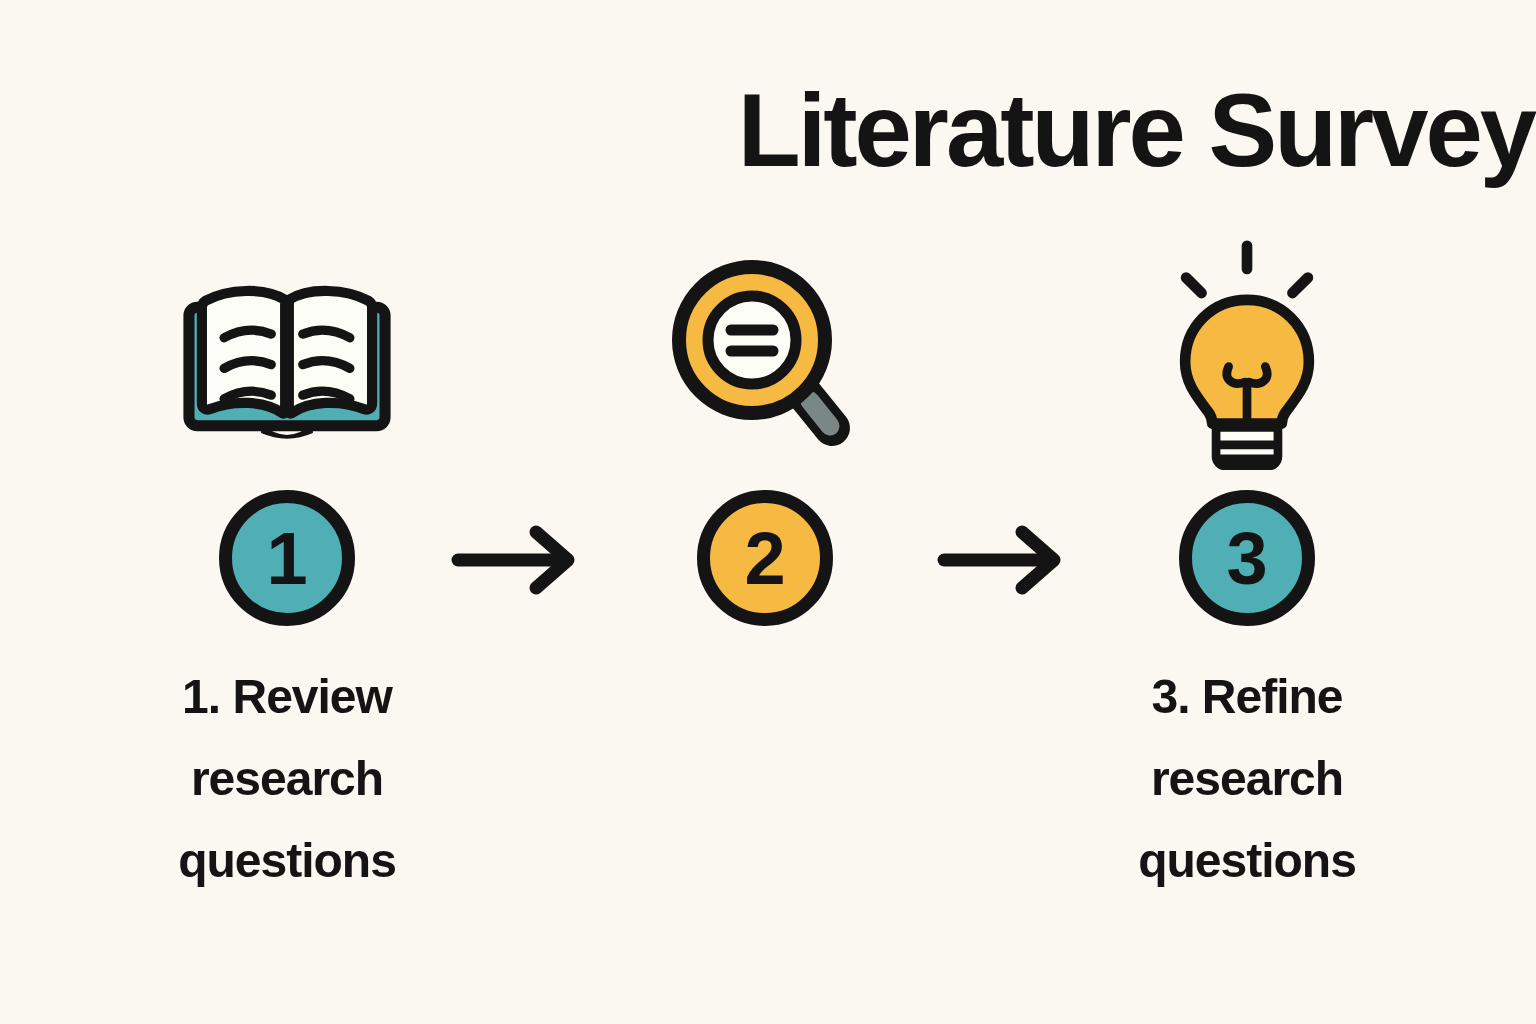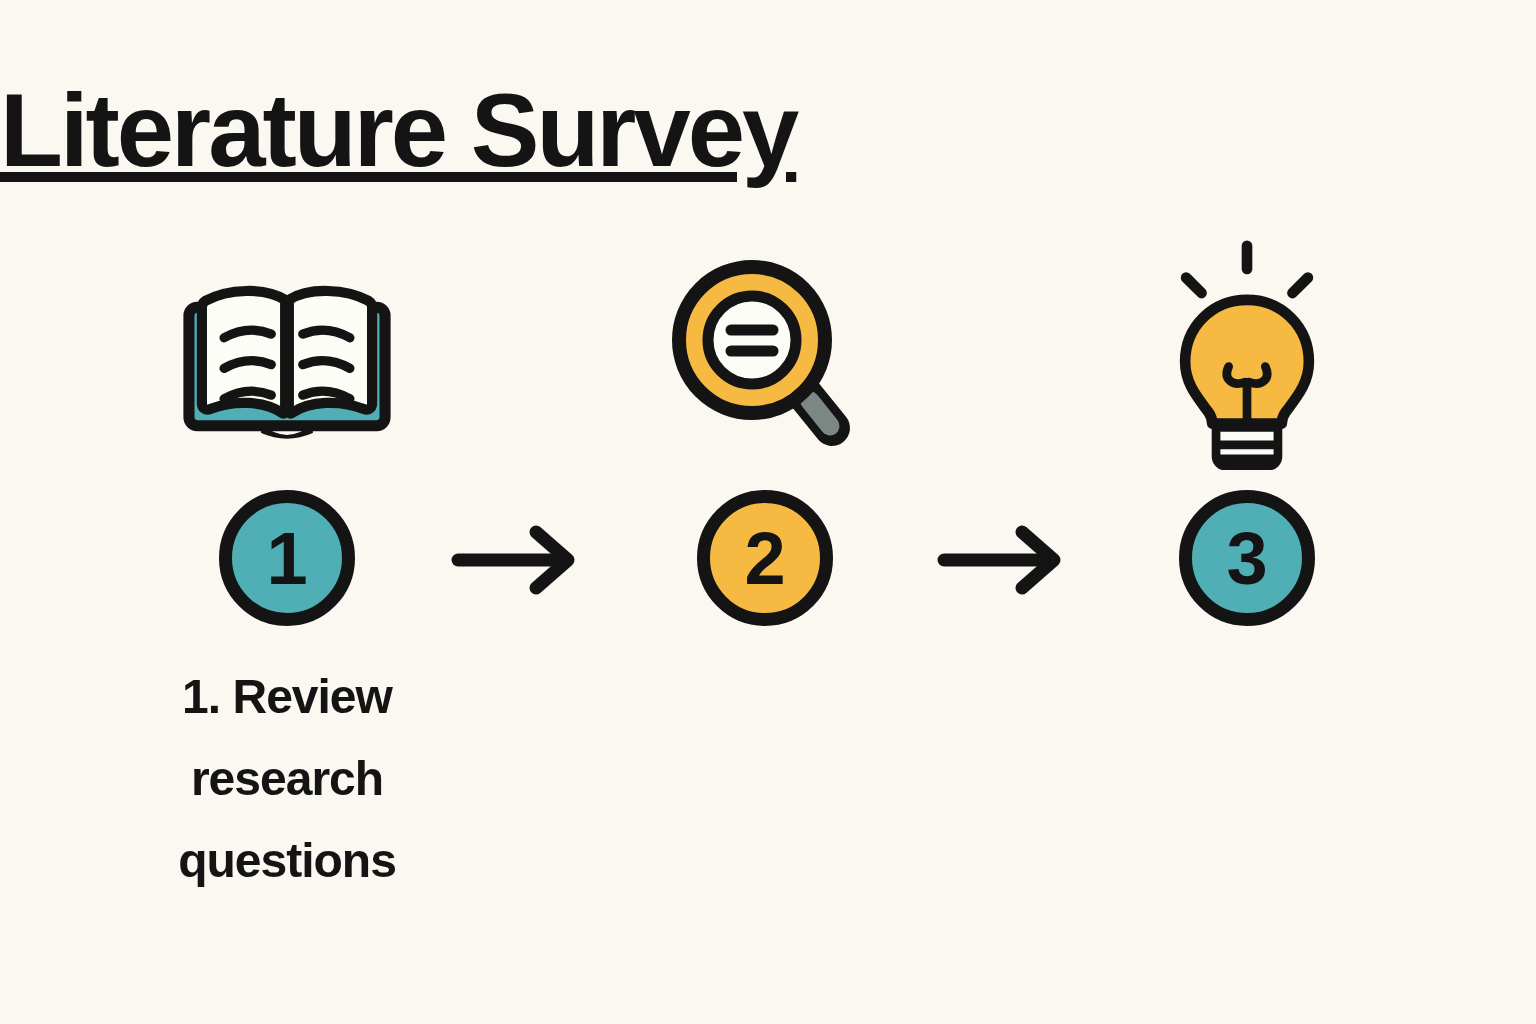--- a/index.html
+++ b/index.html
@@ -13,27 +13,26 @@
     height: 1024px;
     background: var(--background, #FBF8F1);
     overflow: hidden;
     font-family: "Liberation Sans", "DejaVu Sans", sans-serif;
     color: var(--ink, #141414);
   }
   .title {
     position: absolute;
     top: 72px;
     left: 0;
-    right: 8px;
-    text-align: left;
+    right: 2px;
+    text-align: right;
     font-size: 103px;
     font-weight: 700;
     letter-spacing: -3px;
     color: var(--ink, #141414);
-    text-decoration: underline;
   }
   .step {
     position: absolute;
     top: 238px;
     width: 420px;
     display: flex;
     flex-direction: column;
     align-items: center;
   }
   .step--1 { left: 77px; }
@@ -164,15 +163,20 @@
           <path d="M90,151 L90,190"></path>
         </g>
         <path d="M58,196 h64 v30 a10,10 0 0 1 -10,10 h-44 a10,10 0 0 1 -10,-10 z" fill="var(--paper-white, #FDFDF8)" stroke="var(--ink, #141414)" stroke-width="9"></path>
         <line x1="58" y1="214" x2="122" y2="214" stroke="var(--ink, #141414)" stroke-width="9"></line>
         <path d="M60,224 c0,11 13,15 30,15 s30,-4 30,-15 z" fill="var(--ink, #141414)"></path>
       </svg>
     </div>
     <div class="circle circle--teal">
       <span>3</span>
     </div>
+    <div class="step-label">
+      <div>3. Refine</div>
+      <div>research</div>
+      <div>questions</div>
+    </div>
   </div>
 
 </div>
 
 </body></html>

